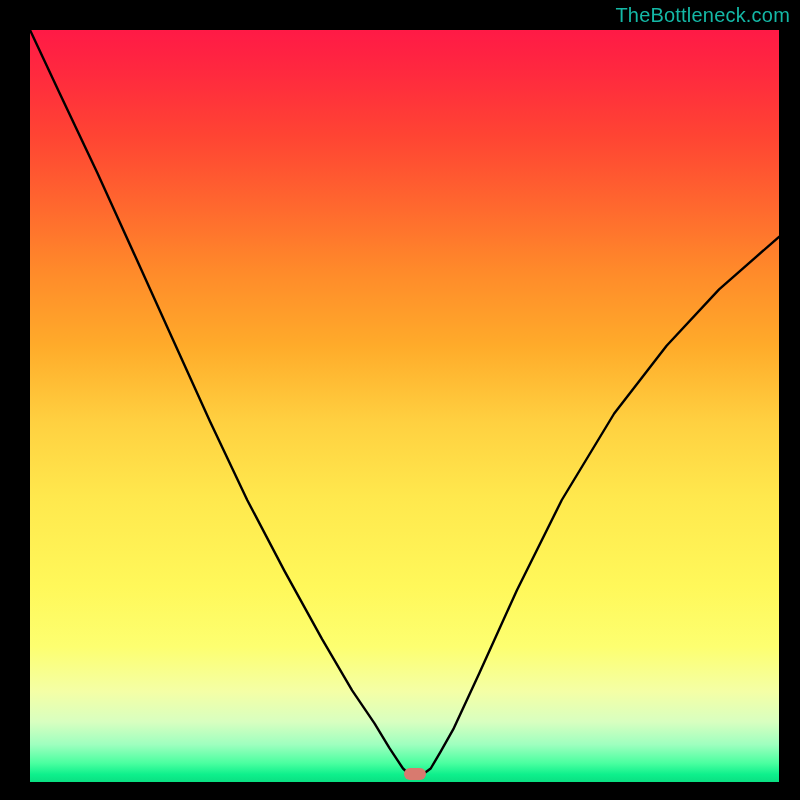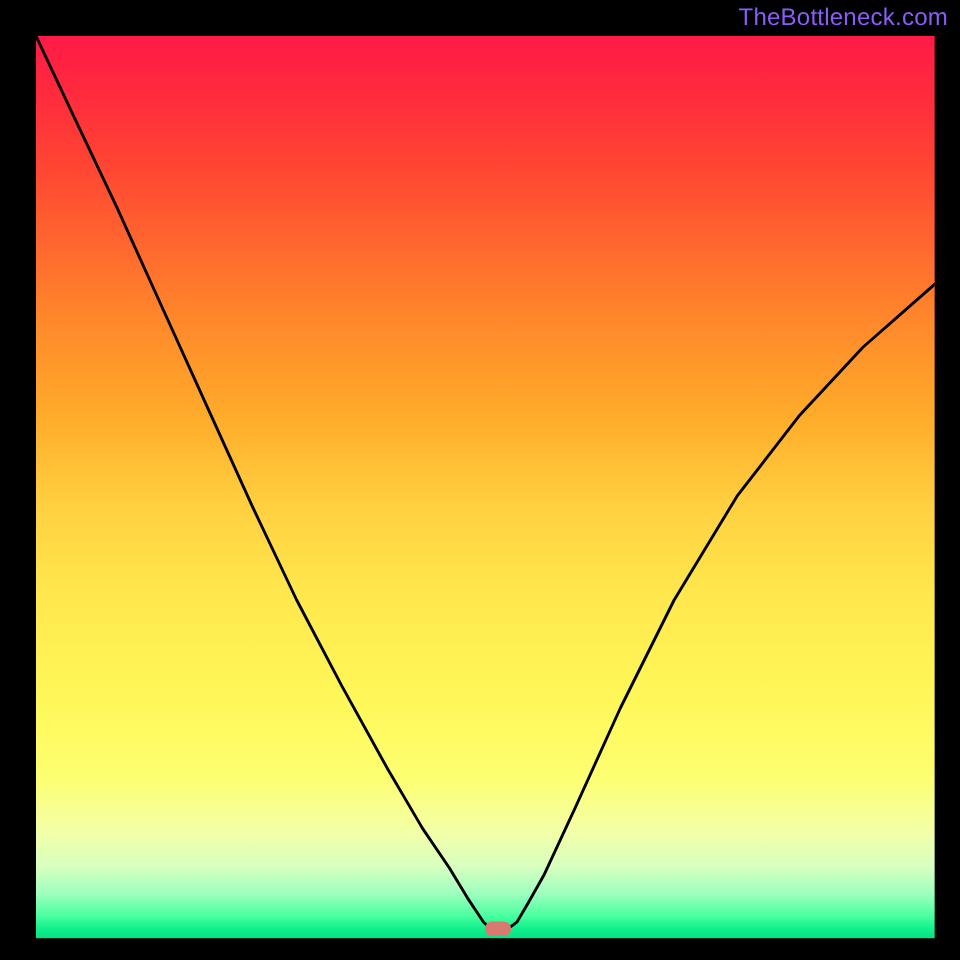--- a/index.html
+++ b/index.html
@@ -17,21 +17,21 @@
     top: 0;
     left: 0;
     width: 800px;
     height: 800px;
     background: #000;
   }
   .watermark {
     position: absolute;
     top: 4px;
     right: 10px;
-    color: #8b5cf6;
+    color: #14b8a6;
     font-size: 20px;
     font-weight: 500;
     letter-spacing: 0.2px;
     z-index: 10;
     text-align: center;
   }
   .plot-area {
     position: absolute;
     left: 30px;
     top: 30px;

